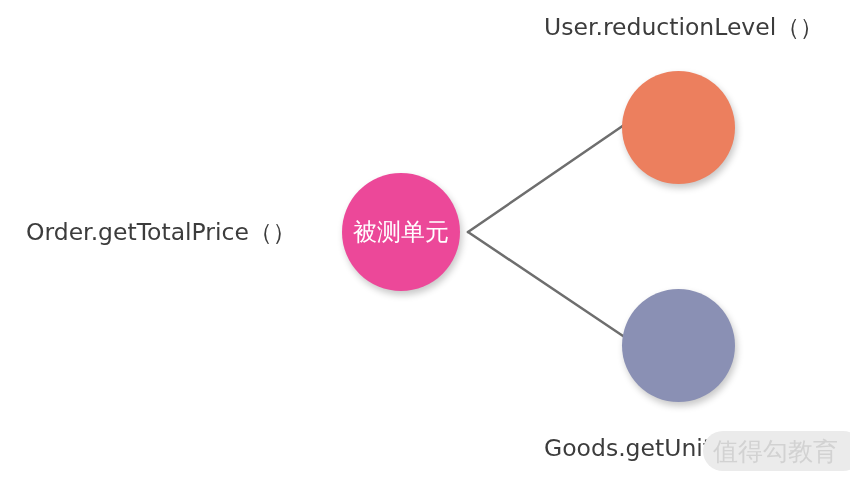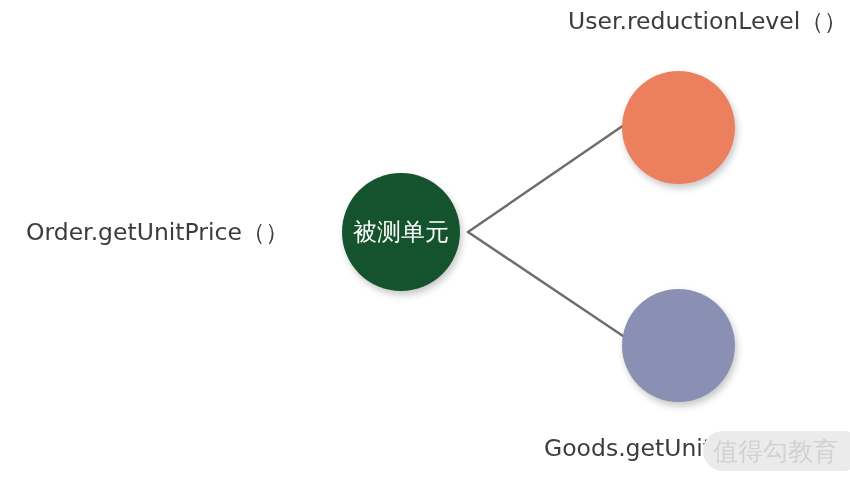--- a/index.html
+++ b/index.html
@@ -33,21 +33,21 @@
     box-shadow: 2px 4px 7px rgba(0,0,0,0.22);
     display: flex;
     align-items: center;
     justify-content: center;
   }
   .node-center {
     left: 342px;
     top: 173px;
     width: 118px;
     height: 118px;
-    background: #14532d;
+    background: #ec4899;
   }
   .node-center-label {
     color: #ffffff;
     font-size: 24px;
     line-height: 1;
     letter-spacing: 0px;
     white-space: nowrap;
     font-family: "DejaVu Sans", "Liberation Sans", sans-serif;
   }
   .node-upper {
@@ -73,22 +73,21 @@
     line-height: 1;
     white-space: nowrap;
     font-family: "DejaVu Sans", "Liberation Sans", sans-serif;
   }
   .label-left {
     left: 26px;
     top: 221px;
   }
   .label-top {
     left: 544px;
-    top: 10px;
-    margin-left: 24px;
+    top: 16px;
   }
   .label-bottom {
     left: 544px;
     top: 437px;
   }
 
   
   .watermark {
     position: absolute;
     left: 703px;
@@ -122,21 +121,21 @@
   </svg>
 
   <div class="node node-center">
     <span class="node-center-label">被测单元</span>
   </div>
 
   <div class="node node-upper"></div>
 
   <div class="node node-lower"></div>
 
-  <div class="label label-left">Order.getUnitPrice（）</div>
+  <div class="label label-left">Order.getTotalPrice（）</div>
 
   <div class="label label-top">User.reductionLevel（）</div>
 
   <div class="label label-bottom">Goods.getUnitPrice（）</div>
 
   <div class="watermark">
     <span class="watermark-text">值得勾教育</span>
   </div>
 
 </div>

